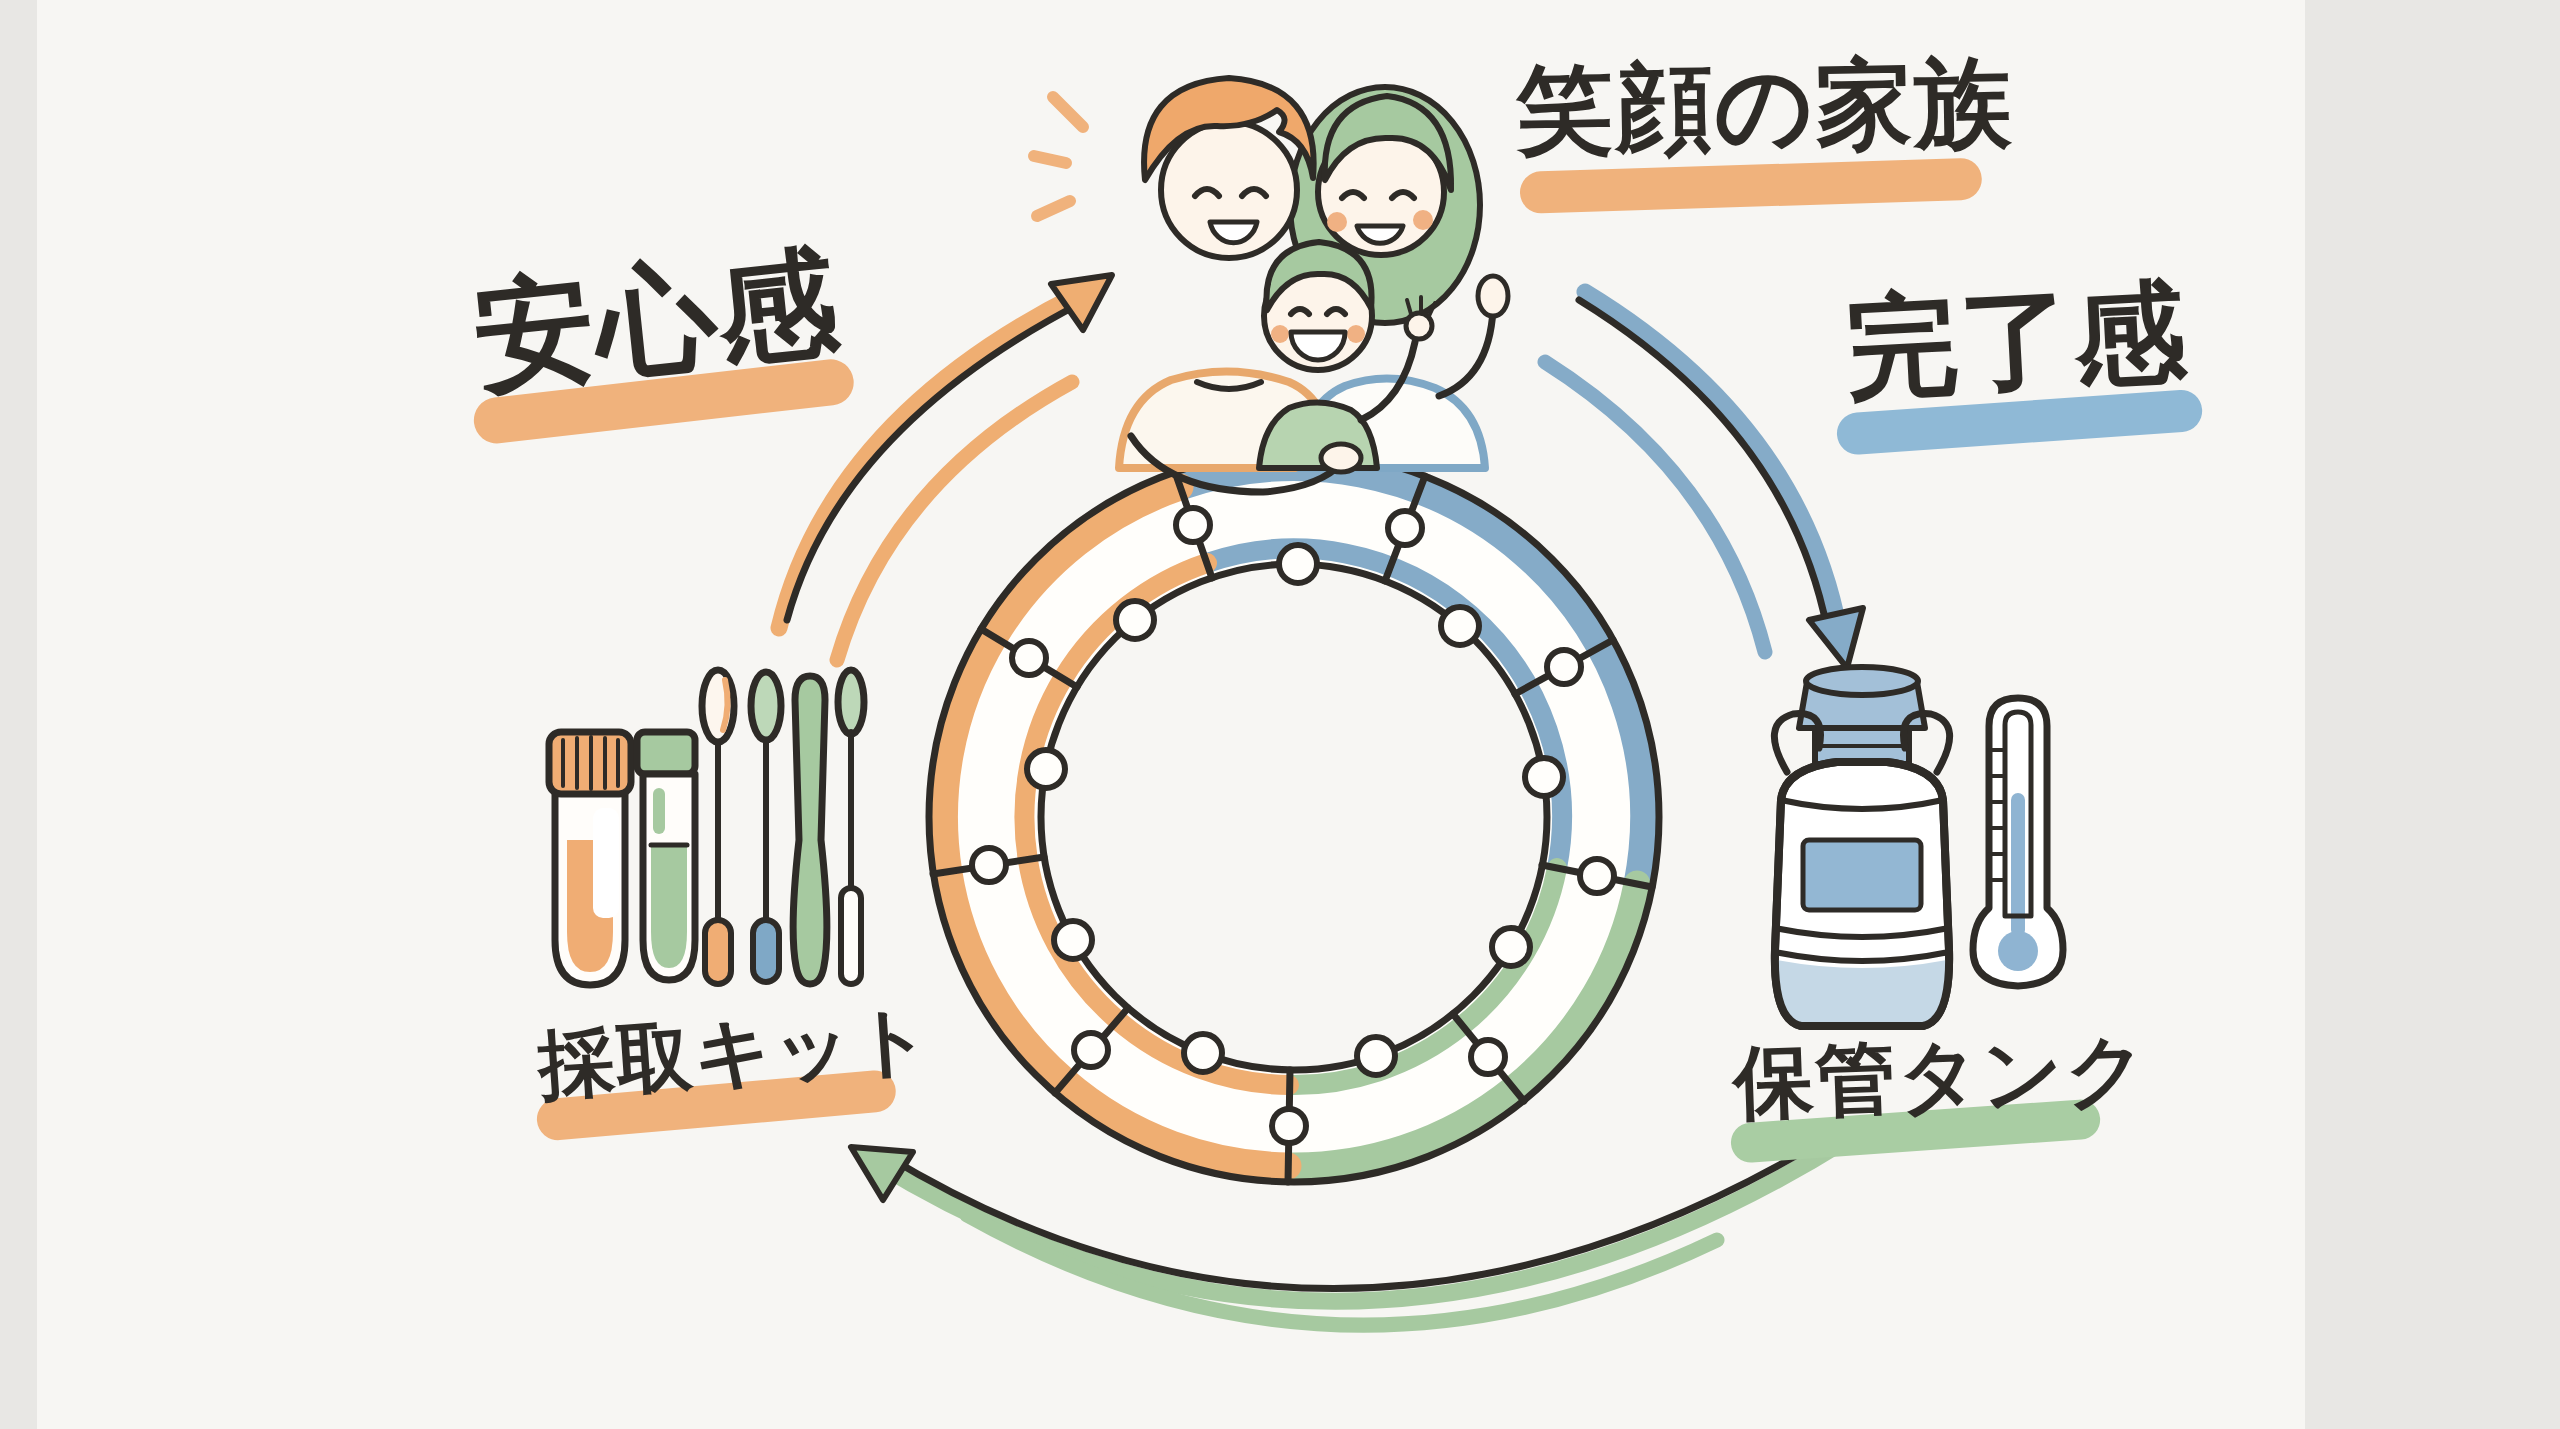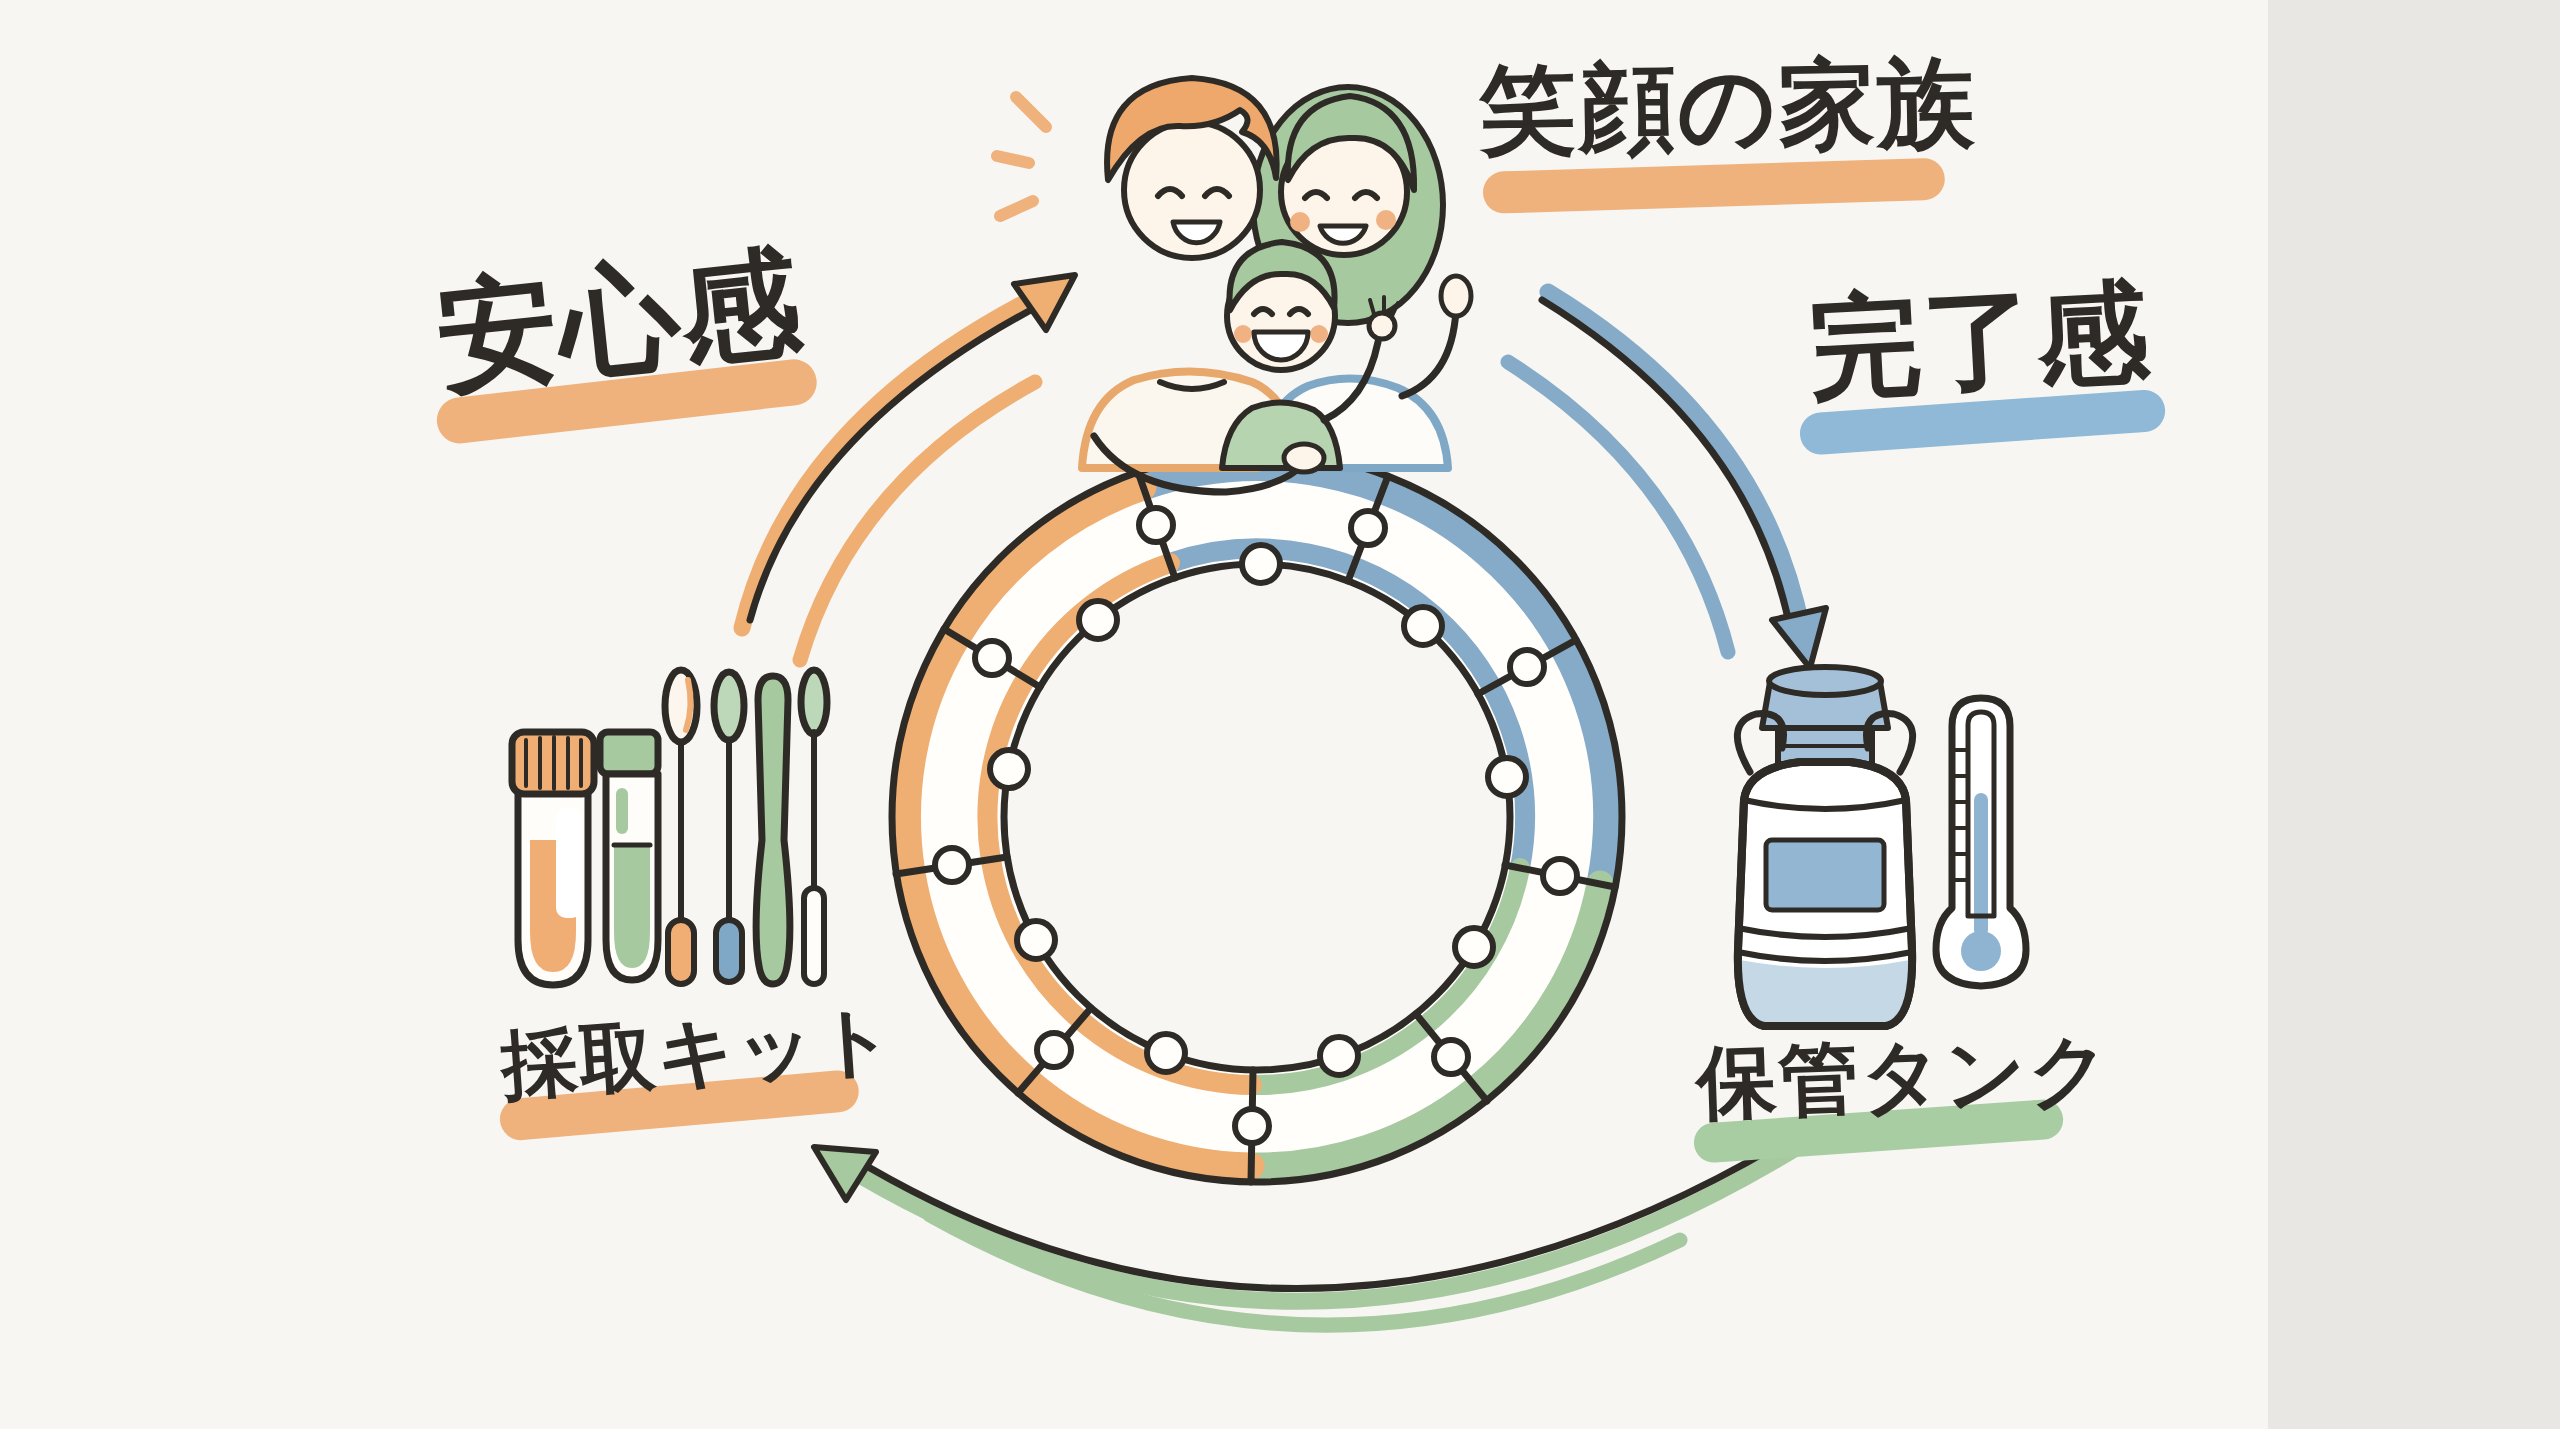--- a/index.html
+++ b/index.html
@@ -1,19 +1,20 @@
 <!DOCTYPE html>
 <html><head>
 <meta charset="utf-8">
 <style>
   html,body{margin:0;padding:0;background:#e8e7e4;}
   #canvas{
     position:relative;width:2268px;height:1429px;overflow:hidden;
     background:#f7f6f3;
     font-family:"Liberation Sans","DejaVu Sans",sans-serif;
+    margin-left:37px;
   }
   svg{position:absolute;left:0;top:0;}
   .label{
     position:absolute;font-weight:700;color:#2e2b27;white-space:nowrap;
     letter-spacing:2px;line-height:1;transform-origin:left bottom;
   }
   .ul{position:absolute;border-radius:26px;transform-origin:left center;}
   .ul-orange{background:#f0b27c;}
   .ul-blue{background:#8fb9d6;}
   .ul-green{background:#a9cda3;}

